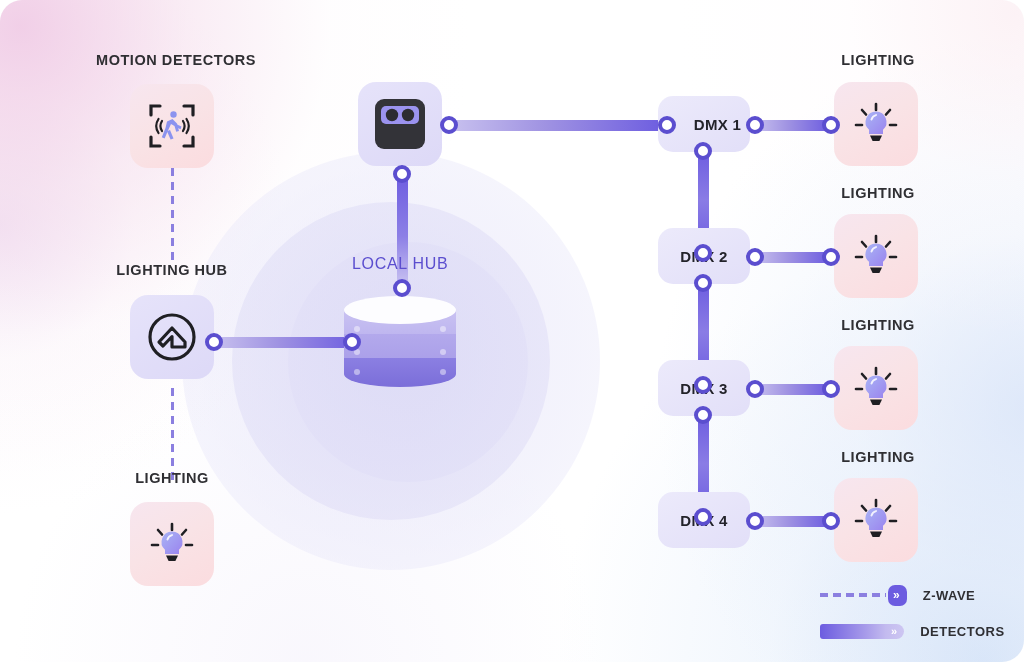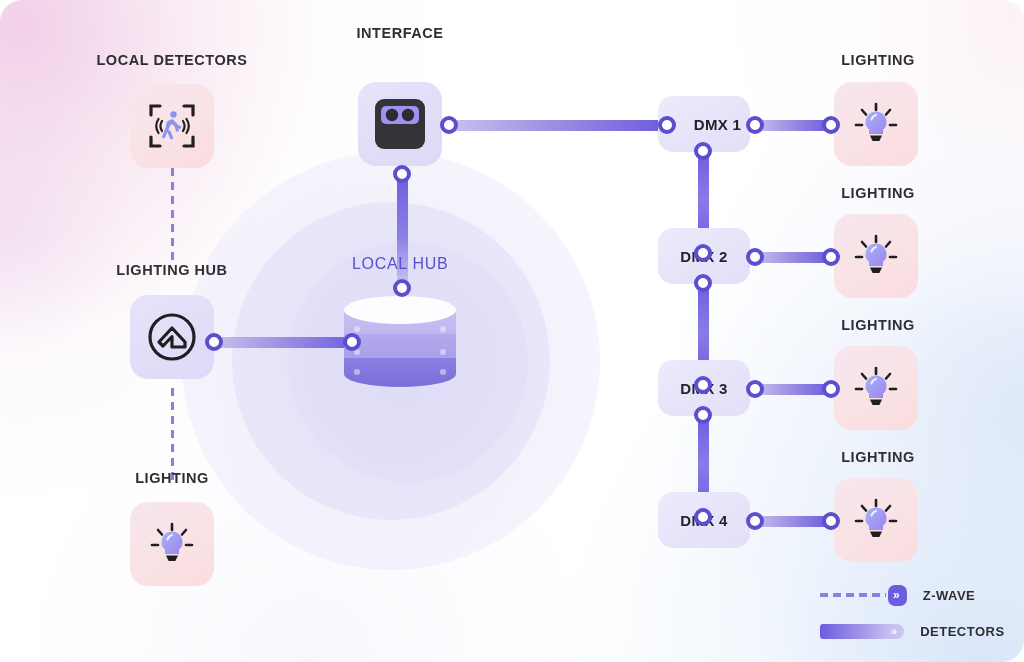--- a/index.html
+++ b/index.html
@@ -178,21 +178,21 @@
   <div class="dot" style="left:822px; top:248px;"></div>
 
   <div class="link-h" style="left:754px; top:384px; width:76px;"></div>
   <div class="dot" style="left:746px; top:380px;"></div>
   <div class="dot" style="left:822px; top:380px;"></div>
 
   <div class="link-h" style="left:754px; top:516px; width:76px;"></div>
   <div class="dot" style="left:746px; top:512px;"></div>
   <div class="dot" style="left:822px; top:512px;"></div>
 
-  <div class="lbl" style="left:96px; top:52px; width:152px;">LOCAL DETECTORS</div>
+  <div class="lbl" style="left:96px; top:52px; width:152px;">MOTION DETECTORS</div>
   <div class="card card-pink" style="left:130px; top:84px;">
     <svg width="52" height="52" viewBox="0 0 52 52">
       <g stroke="#1f1f23" stroke-width="3.2" fill="none" stroke-linecap="round">
         <path d="M5 15 V6 H14"></path>
           <path d="M38 6 H47 V15"></path>
         <path d="M47 37 V46 H38"></path>
           <path d="M14 46 H5 V37"></path>
       </g>
       <g fill="#8b93ef">
         <circle cx="27.5" cy="14.5" r="3.2"></circle>
@@ -203,21 +203,20 @@
       <g stroke="#1f1f23" stroke-width="2.2" fill="none" stroke-linecap="round">
         <path d="M16 21 q-3.2 5 0 10"></path>
           <path d="M12.5 19 q-4.6 7 0 14"></path>
         <path d="M37 21 q3.2 5 0 10"></path>
           <path d="M40.5 19 q4.6 7 0 14"></path>
       </g>
     </svg>
   </div>
 
   <div class="lbl two" style="left:310px; top:22px; width:180px;">
-    <div>INTERFACE</div>
   </div>
   <div class="card card-lav" style="left:358px; top:82px;">
     <svg width="58" height="54" viewBox="0 0 58 54">
       <rect x="4" y="2" width="50" height="50" rx="9" fill="#333338"></rect>
       <rect x="10" y="9" width="38" height="18" rx="5" fill="#9b93ef"></rect>
       <circle cx="21" cy="18" r="6.2" fill="#2c2c31"></circle>
       <circle cx="37" cy="18" r="6.2" fill="#2c2c31"></circle>
     </svg>
   </div>
 

